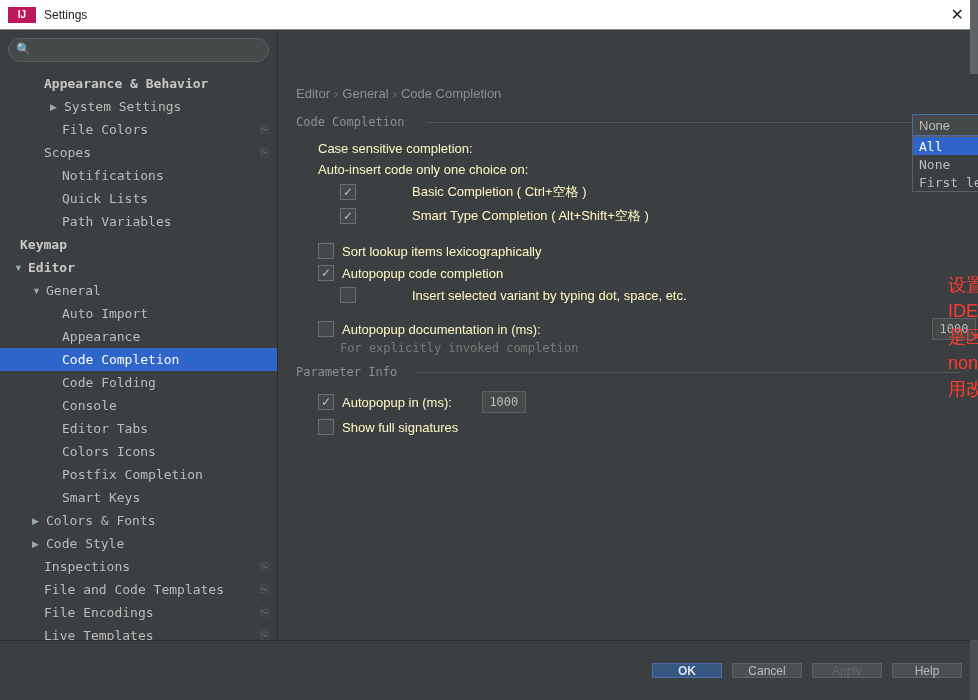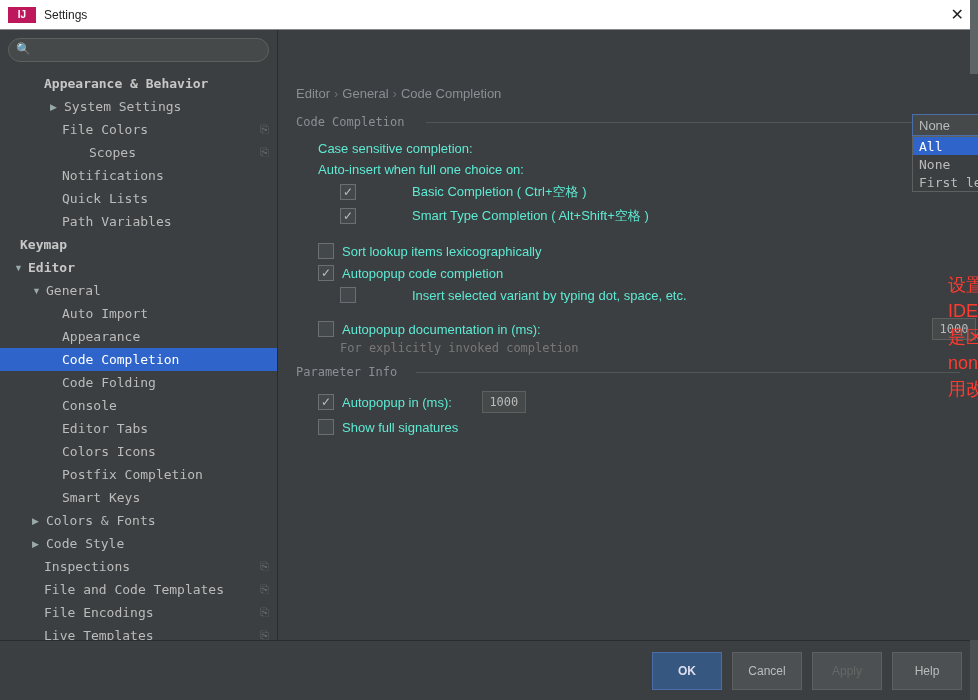--- a/index.html
+++ b/index.html
@@ -29,37 +29,37 @@
 .content { flex: 1; background: #3c3f41; padding: 12px 18px; overflow: hidden; position: relative; margin-top: 44px; }
 .breadcrumb { color: #8a8f94; font-family: Consolas, monospace; font-size: 13px; margin-bottom: 14px; }
 .breadcrumb .sep { margin: 0 4px; color: #6a6f73; }
 
 .section-title { color: #8a8f94; font-family: Consolas, monospace; font-size: 12px; position: relative; margin: 10px 0 12px; }
 .section-title::after { content: ""; position: absolute; left: 130px; right: 0; top: 50%; border-top: 1px solid #515658; }
 .section-title.param::after { left: 120px; }
 
 .form-row { display: flex; align-items: center; margin: 6px 0; padding-left: 22px; font-family: Consolas, monospace; font-size: 13px; }
 .form-row.sub { padding-left: 44px; gap: 48px; }
-.form-label { color: #5eead4; }
+.form-label { color: #fef9c3; }
 .form-hint { color: #787878; font-size: 12px; padding-left: 44px; margin-top: -2px; margin-bottom: 8px; font-family: Consolas, monospace; }
 
 .checkbox { width: 16px; height: 16px; border: 1px solid #6a6f73; background: #43494a; margin-right: 8px; display: inline-flex; align-items: center; justify-content: center; flex-shrink: 0; }
 .checkbox.checked::after { content: "✓"; color: #bbbbbb; font-size: 12px; line-height: 1; }
 
 .select-box { position: absolute; left: 634px; top: 40px; width: 148px; }
 .select-head { height: 22px; border: 1px solid #4a6ea9; background: #45494a; display: flex; align-items: center; padding: 0 6px; color: #bbb; font-family: Consolas, monospace; font-size: 13px; }
 .select-list { border: 1px solid #5e6060; background: #3c3f41; }
 .select-opt { height: 18px; padding: 0 6px; display: flex; align-items: center; font-family: Consolas, monospace; font-size: 13px; color: #bbb; cursor: pointer; }
 .select-opt.hl { background: #2f65ca; color: #fff; }
 
 .num-input { width: 44px; height: 22px; background: #45494a; border: 1px solid #5e6060; color: #bbb; text-align: center; font-family: Consolas, monospace; font-size: 12px; margin-left: 20px; }
 .annotation-text { position: absolute; left: 670px; top: 198px; width: 290px; color: #ff3b30; font-size: 18px; line-height: 26px; font-family: "Microsoft YaHei", sans-serif; }
 
 .footer { height: 60px; background: #3c3f41; border-top: 1px solid #2b2b2b; display: flex; align-items: center; justify-content: flex-end; padding: 0 16px; gap: 10px; }
-.btn { height: 38px; min-width: 70px; padding: 0 14px; background: #4c5052; border: 1px solid #5e6060; color: #bbb; font-size: 12px; cursor: pointer; }
+.btn { height: 15px; min-width: 70px; padding: 0 14px; background: #4c5052; border: 1px solid #5e6060; color: #bbb; font-size: 12px; cursor: pointer; }
 .btn.primary { background: #365880; border-color: #4a6ea9; color: #dde; font-weight: bold; }
 .btn.disabled { color: #666; }
 
 .scrollbar { width: 8px; background: #4b4f51; position: absolute; right: 0; top: 0; bottom: 0; }
 .scrollbar-thumb { width: 8px; background: #5e6366; position: absolute; }
 </style>
 </head>
 <body>
 
 <div class="titlebar">
@@ -81,21 +81,21 @@
           <span class="label">Appearance &amp; Behavior</span>
         </div>
         <div class="tree-item" style="padding-left: 50px;">
           <span class="arrow">▶</span>
           <span class="label">System Settings</span>
         </div>
         <div class="tree-item" style="padding-left: 62px;">
           <span class="label">File Colors</span>
           <span class="copy-ic">⎘</span>
         </div>
-        <div class="tree-item" style="padding-left: 89px;">
+        <div class="tree-item" style="padding-left: 44px;">
           <span class="label">Scopes</span>
           <span class="copy-ic">⎘</span>
         </div>
         <div class="tree-item" style="padding-left: 62px;">
           <span class="label">Notifications</span>
         </div>
         <div class="tree-item" style="padding-left: 62px;">
           <span class="label">Quick Lists</span>
         </div>
         <div class="tree-item" style="padding-left: 62px;">
@@ -173,21 +173,21 @@
     <div class="breadcrumb">
       <span>Editor</span><span class="sep">›</span><span>General</span><span class="sep">›</span><span>Code Completion</span>
     </div>
 
     <div class="section-title">Code Completion</div>
 
     <div class="form-row">
         <span class="form-label">Case sensitive completion:</span>
       </div>
     <div class="form-row">
-        <span class="form-label">Auto-insert when full one choice on:</span>
+        <span class="form-label">Auto-insert code only one choice on:</span>
       </div>
     <div class="form-row sub">
         <span class="checkbox checked"></span>
         <span class="form-label">Basic Completion ( Ctrl+空格 )</span>
       </div>
     <div class="form-row sub">
         <span class="checkbox checked"></span>
         <span class="form-label">Smart Type Completion ( Alt+Shift+空格 )</span>
       </div>
     <div style="height:6px"></div>

